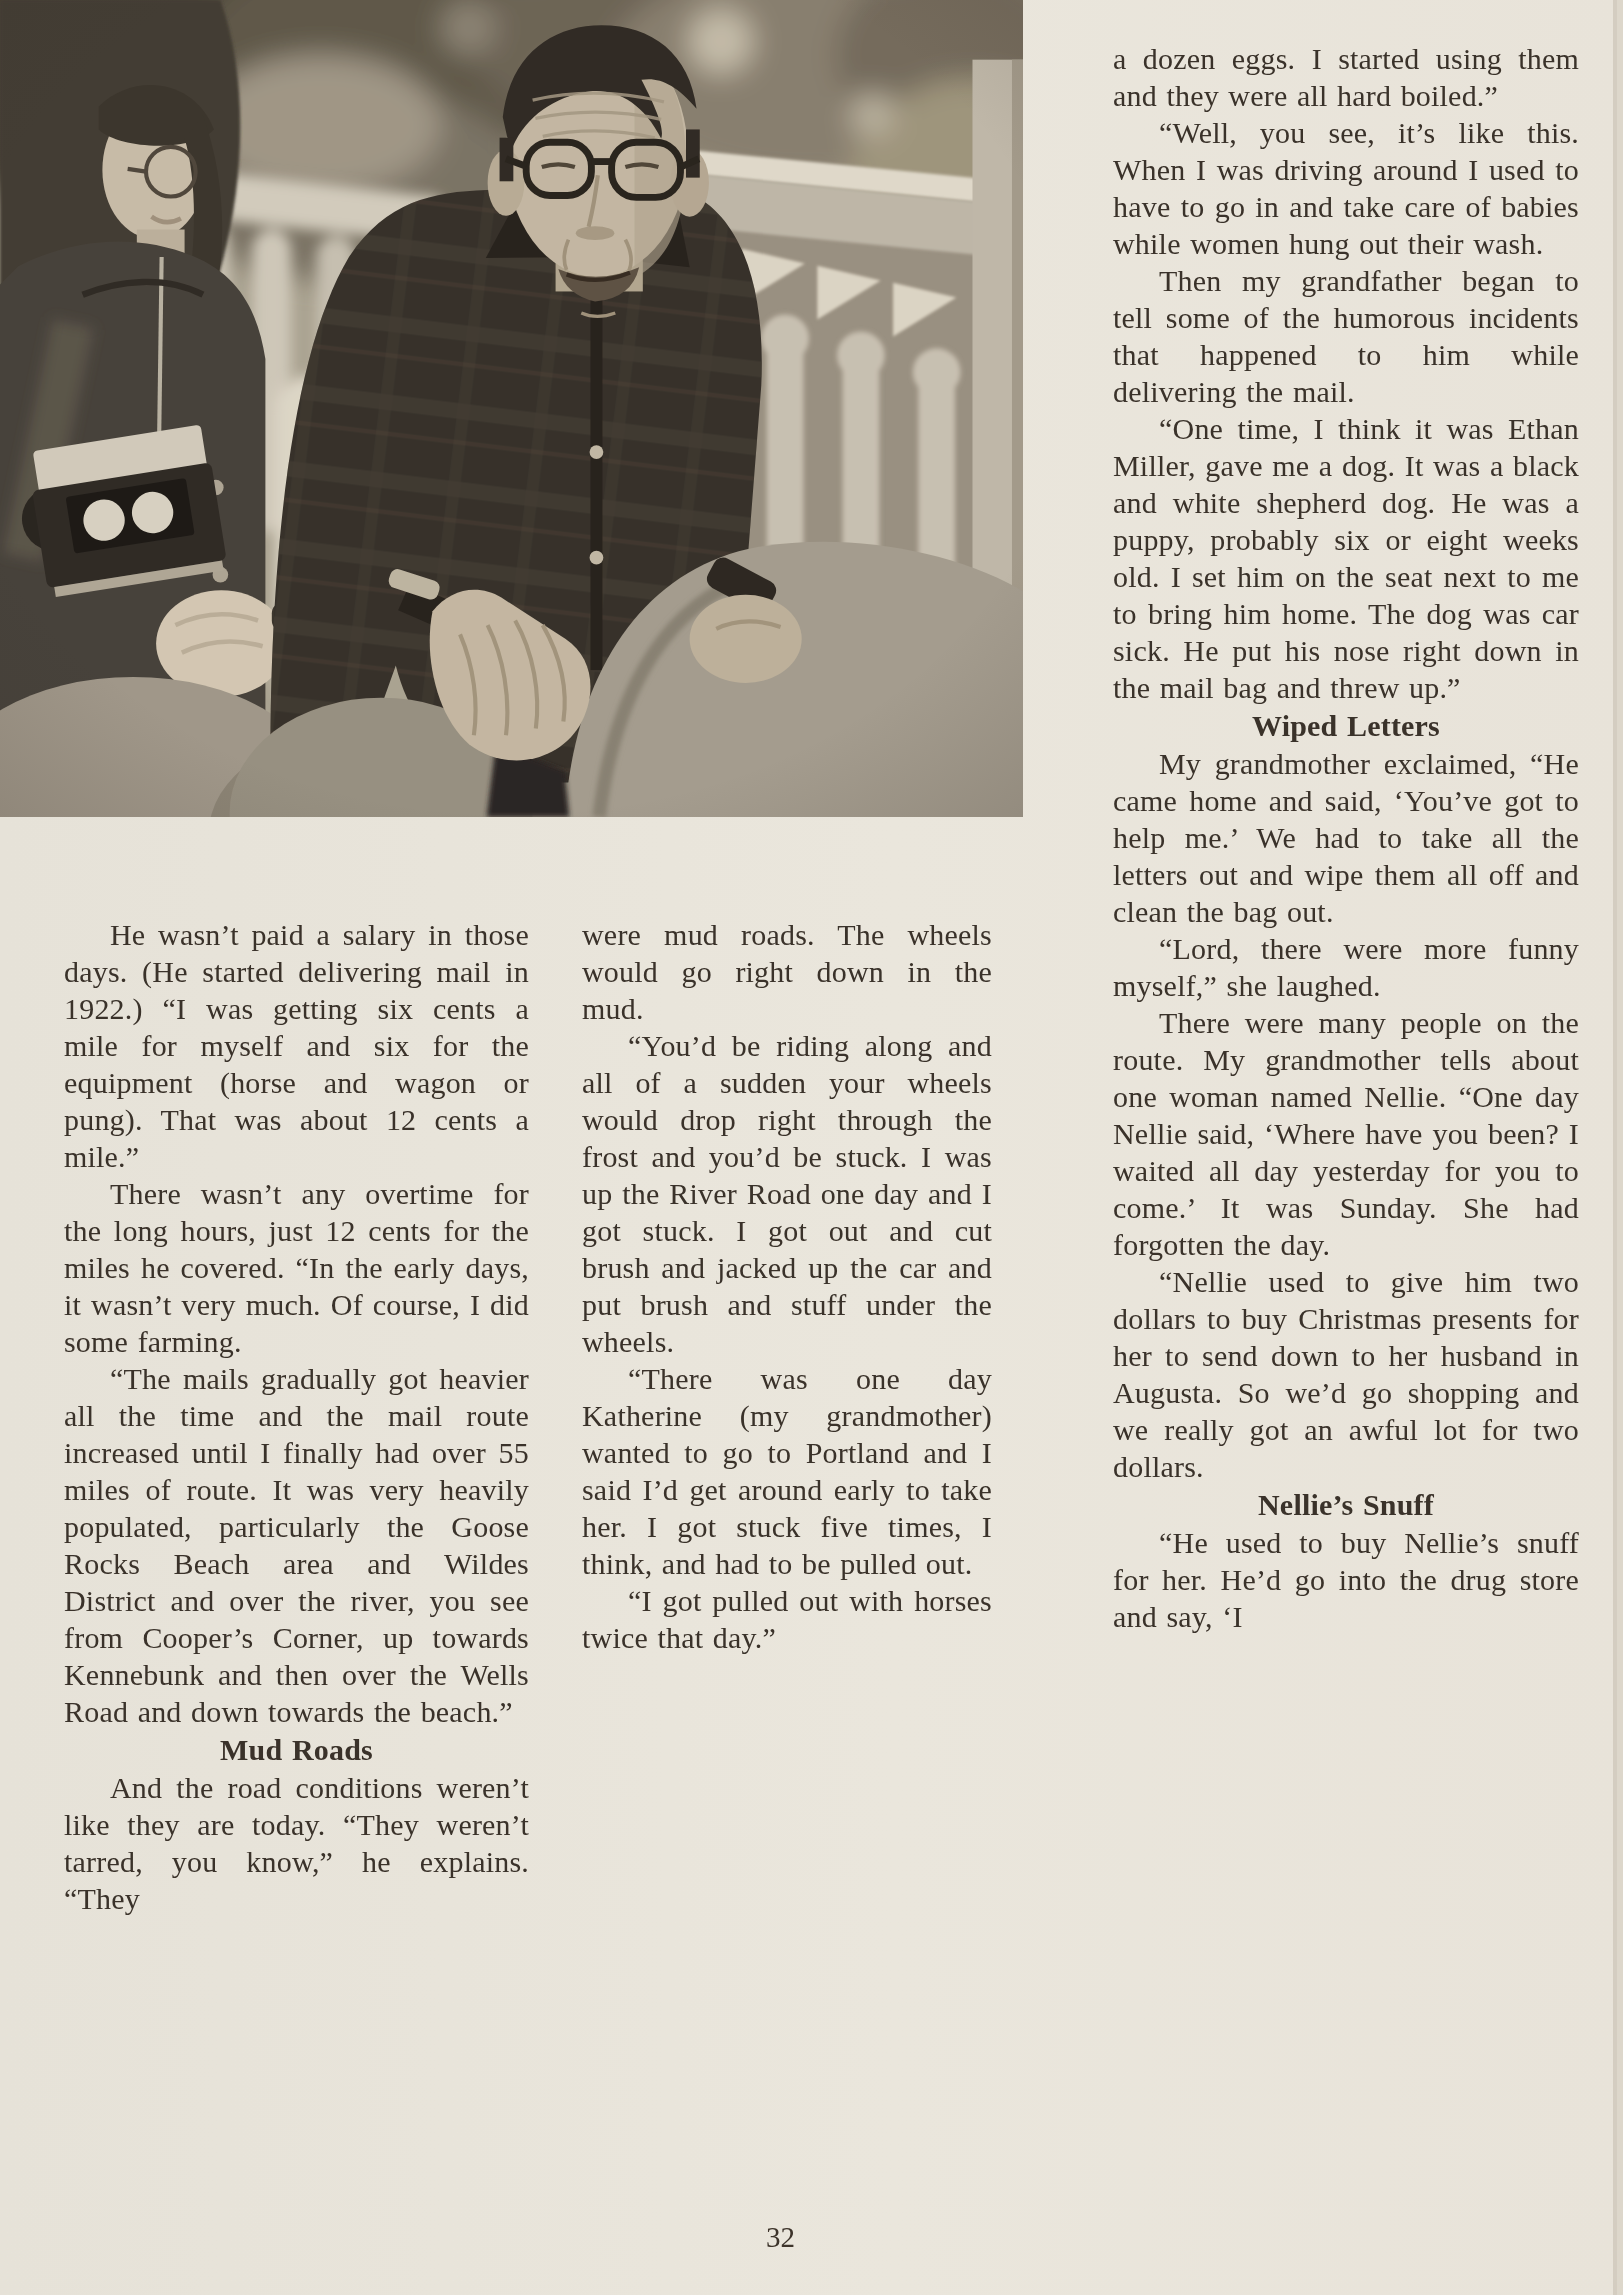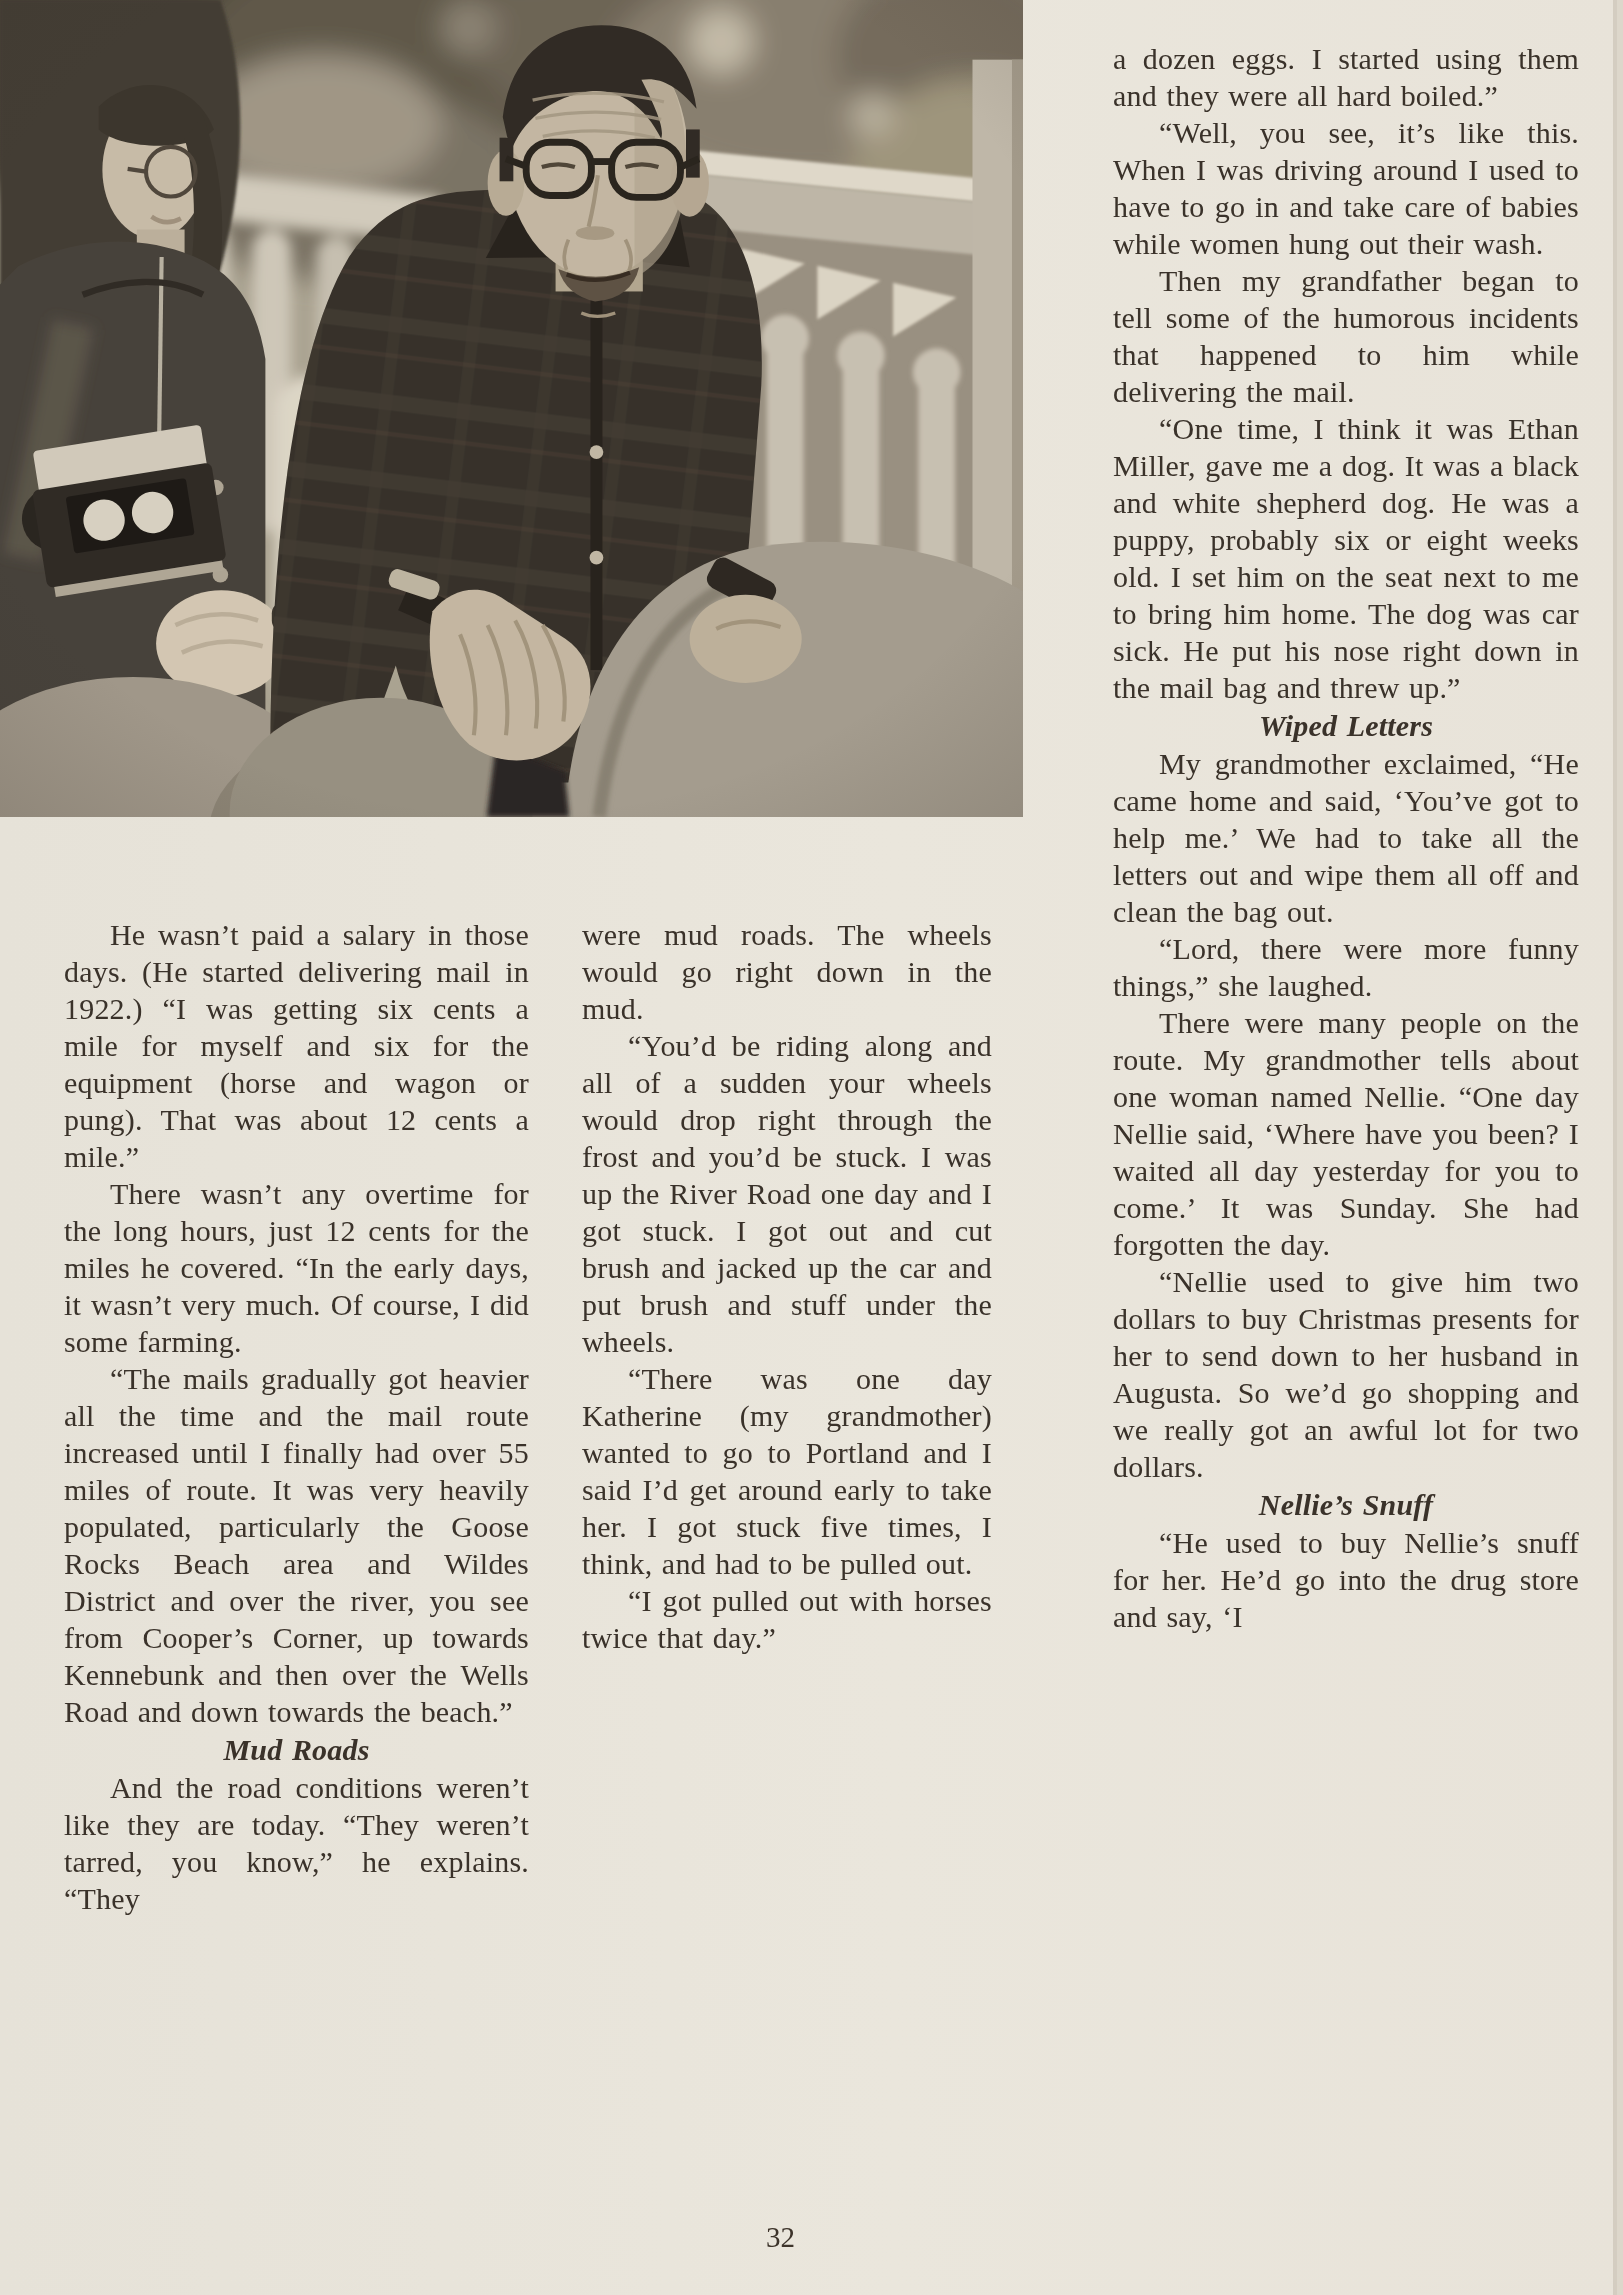--- a/index.html
+++ b/index.html
@@ -24,21 +24,21 @@
     line-height:37px;
     text-align:justify;
     letter-spacing:0.2px;
     word-spacing:1.8px;
   }
   .col p{margin:0;text-indent:46px;font-family:Liberation Serif, serif;}
   .col p.noindent{text-indent:0;}
   .col h3{
     margin:0.9px 0 0.9px 0;
     font-size:30px;line-height:37px;
-    font-style:italic;font-weight:bold;
+    font-weight:bold;
     text-align:center;text-indent:0;
   }
   .col-left{left:64px;top:916px;width:465px;}
   .col-middle{left:582px;top:892px;width:410px;margin-top:24px;}
   .col-right{left:1113px;top:40px;width:466px;}
   .page-number{
     position:absolute;left:652px;top:2221px;width:257px;
     text-align:center;color:#3d342b;font-size:29px;line-height:33px;
   }
   .scan-edge{
@@ -239,21 +239,21 @@
       <p>“There was one day Katherine (my grandmother) wanted to go to Portland and I said I’d get around early to take her. I got stuck five times, I think, and had to be pulled out.</p>
       <p>“I got pulled out with horses twice that day.”</p>
     </div>
   <div class="col col-right">
       <p class="noindent">a dozen eggs. I started using them and they were all hard boiled.”</p>
       <p>“Well, you see, it’s like this. When I was driving around I used to have to go in and take care of babies while women hung out their wash.</p>
       <p>Then my grandfather began to tell some of the humorous incidents that happened to him while delivering the mail.</p>
       <p>“One time, I think it was Ethan Miller, gave me a dog. It was a black and white shepherd dog. He was a puppy, probably six or eight weeks old. I set him on the seat next to me to bring him home. The dog was car sick. He put his nose right down in the mail bag and threw up.”</p>
       <h3>Wiped Letters</h3>
       <p>My grandmother exclaimed, “He came home and said, ‘You’ve got to help me.’ We had to take all the letters out and wipe them all off and clean the bag out.</p>
-      <p>“Lord, there were more funny things,” she laughed.</p>
+      <p>“Lord, there were more funny myself,” she laughed.</p>
       <p>There were many people on the route. My grandmother tells about one woman named Nellie. “One day Nellie said, ‘Where have you been? I waited all day yesterday for you to come.’ It was Sunday. She had forgotten the day.</p>
       <p>“Nellie used to give him two dollars to buy Christmas presents for her to send down to her husband in Augusta. So we’d go shopping and we really got an awful lot for two dollars.</p>
       <h3>Nellie’s Snuff</h3>
       <p>“He used to buy Nellie’s snuff for her. He’d go into the drug store and say, ‘I</p>
     </div>
 
   <div class="page-number">32</div>
 
   <div class="scan-edge"></div>
   <div class="scan-edge-right"></div>

